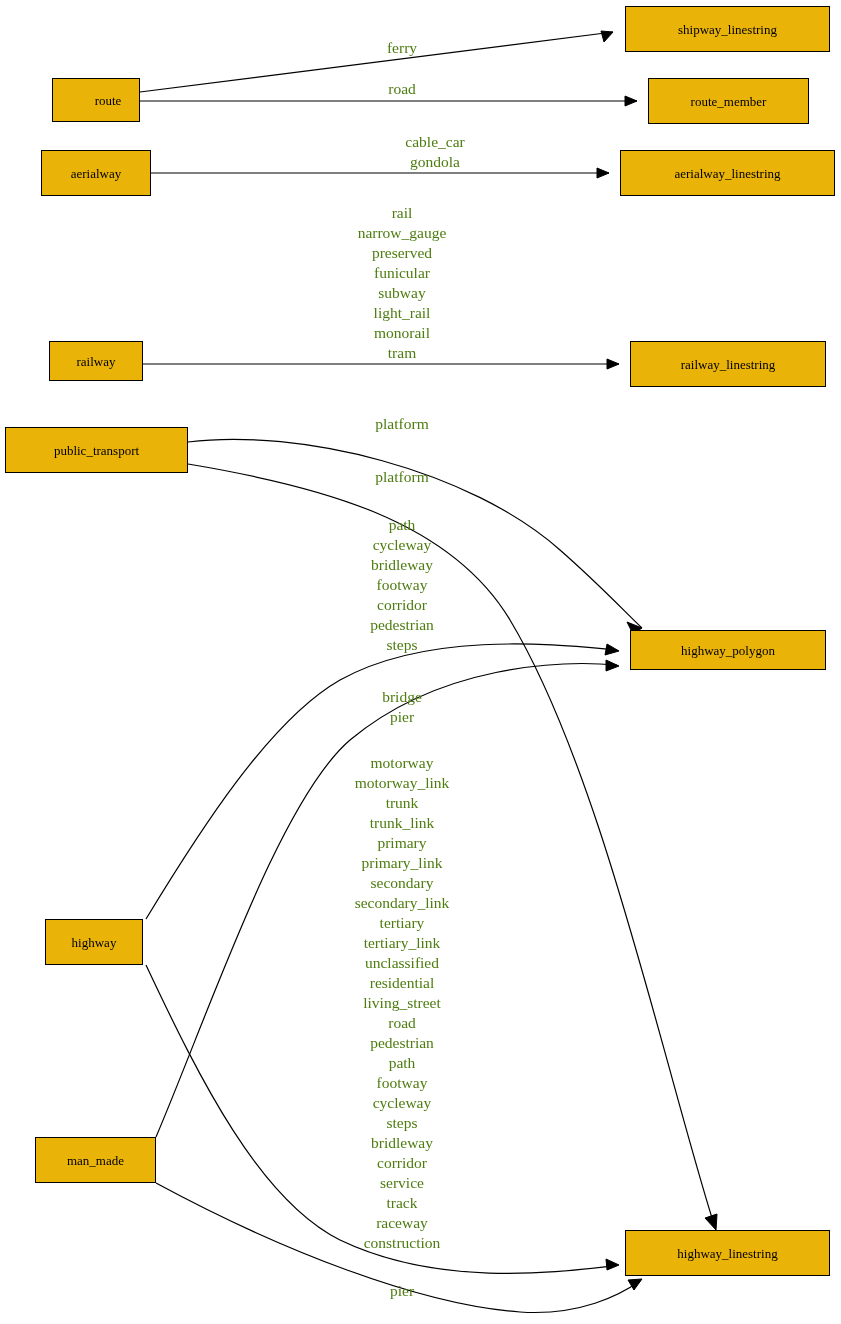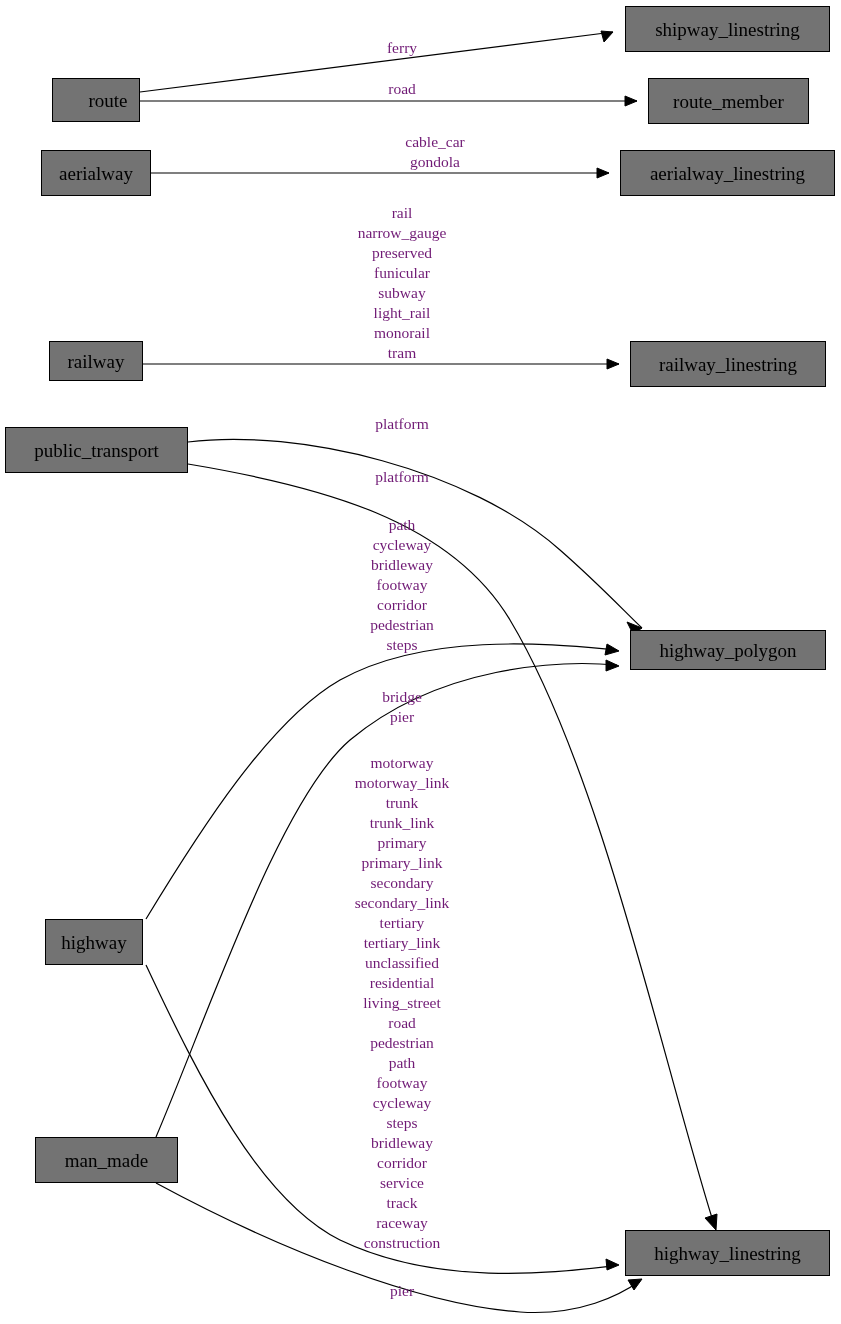--- a/index.html
+++ b/index.html
@@ -20,32 +20,32 @@
     left: 0;
     top: 0;
     width: 841px;
     height: 1324px;
     pointer-events: none;
   }
   .node {
     position: absolute;
     box-sizing: border-box;
     border: 1px solid #000000;
-    background: #737373;
+    background: #eab308;
     color: #000000;
-    font-size: 19px;
+    font-size: 13px;
     line-height: 1;
     display: flex;
     align-items: center;
     justify-content: center;
     white-space: nowrap;
   }
   .edge-label {
     position: absolute;
-    color: #701a75;
+    color: #4d7c0f;
     font-size: 15.5px;
     line-height: 20px;
     text-align: center;
     white-space: pre;
     transform: translateX(-50%);
   }
 </style>
 </head>
 <body>
 
@@ -116,21 +116,21 @@
       </div>
       <div class="node" style="left: 5px; top: 427px; width: 183px; height: 46px;">
         <span>public_transport</span>
       </div>
       <div class="node" style="left: 630px; top: 630px; width: 196px; height: 40px;">
         <span>highway_polygon</span>
       </div>
       <div class="node" style="left: 45px; top: 919px; width: 98px; height: 46px;">
         <span>highway</span>
       </div>
-      <div class="node" style="left: 35px; top: 1137px; width: 143px; height: 46px; justify-content: center;">
+      <div class="node" style="left: 35px; top: 1137px; width: 121px; height: 46px; justify-content: center;">
         <span>man_made</span>
       </div>
       <div class="node" style="left: 625px; top: 1230px; width: 205px; height: 46px;">
         <span>highway_linestring</span>
       </div>
     </div>
   <div id="labels">
       <div class="edge-label" style="left: 402px; top: 38px;">ferry</div>
       <div class="edge-label" style="left: 402px; top: 79px;">road</div>
       <div class="edge-label" style="left: 402px; top: 132px; margin-left: 33px;">cable_car

